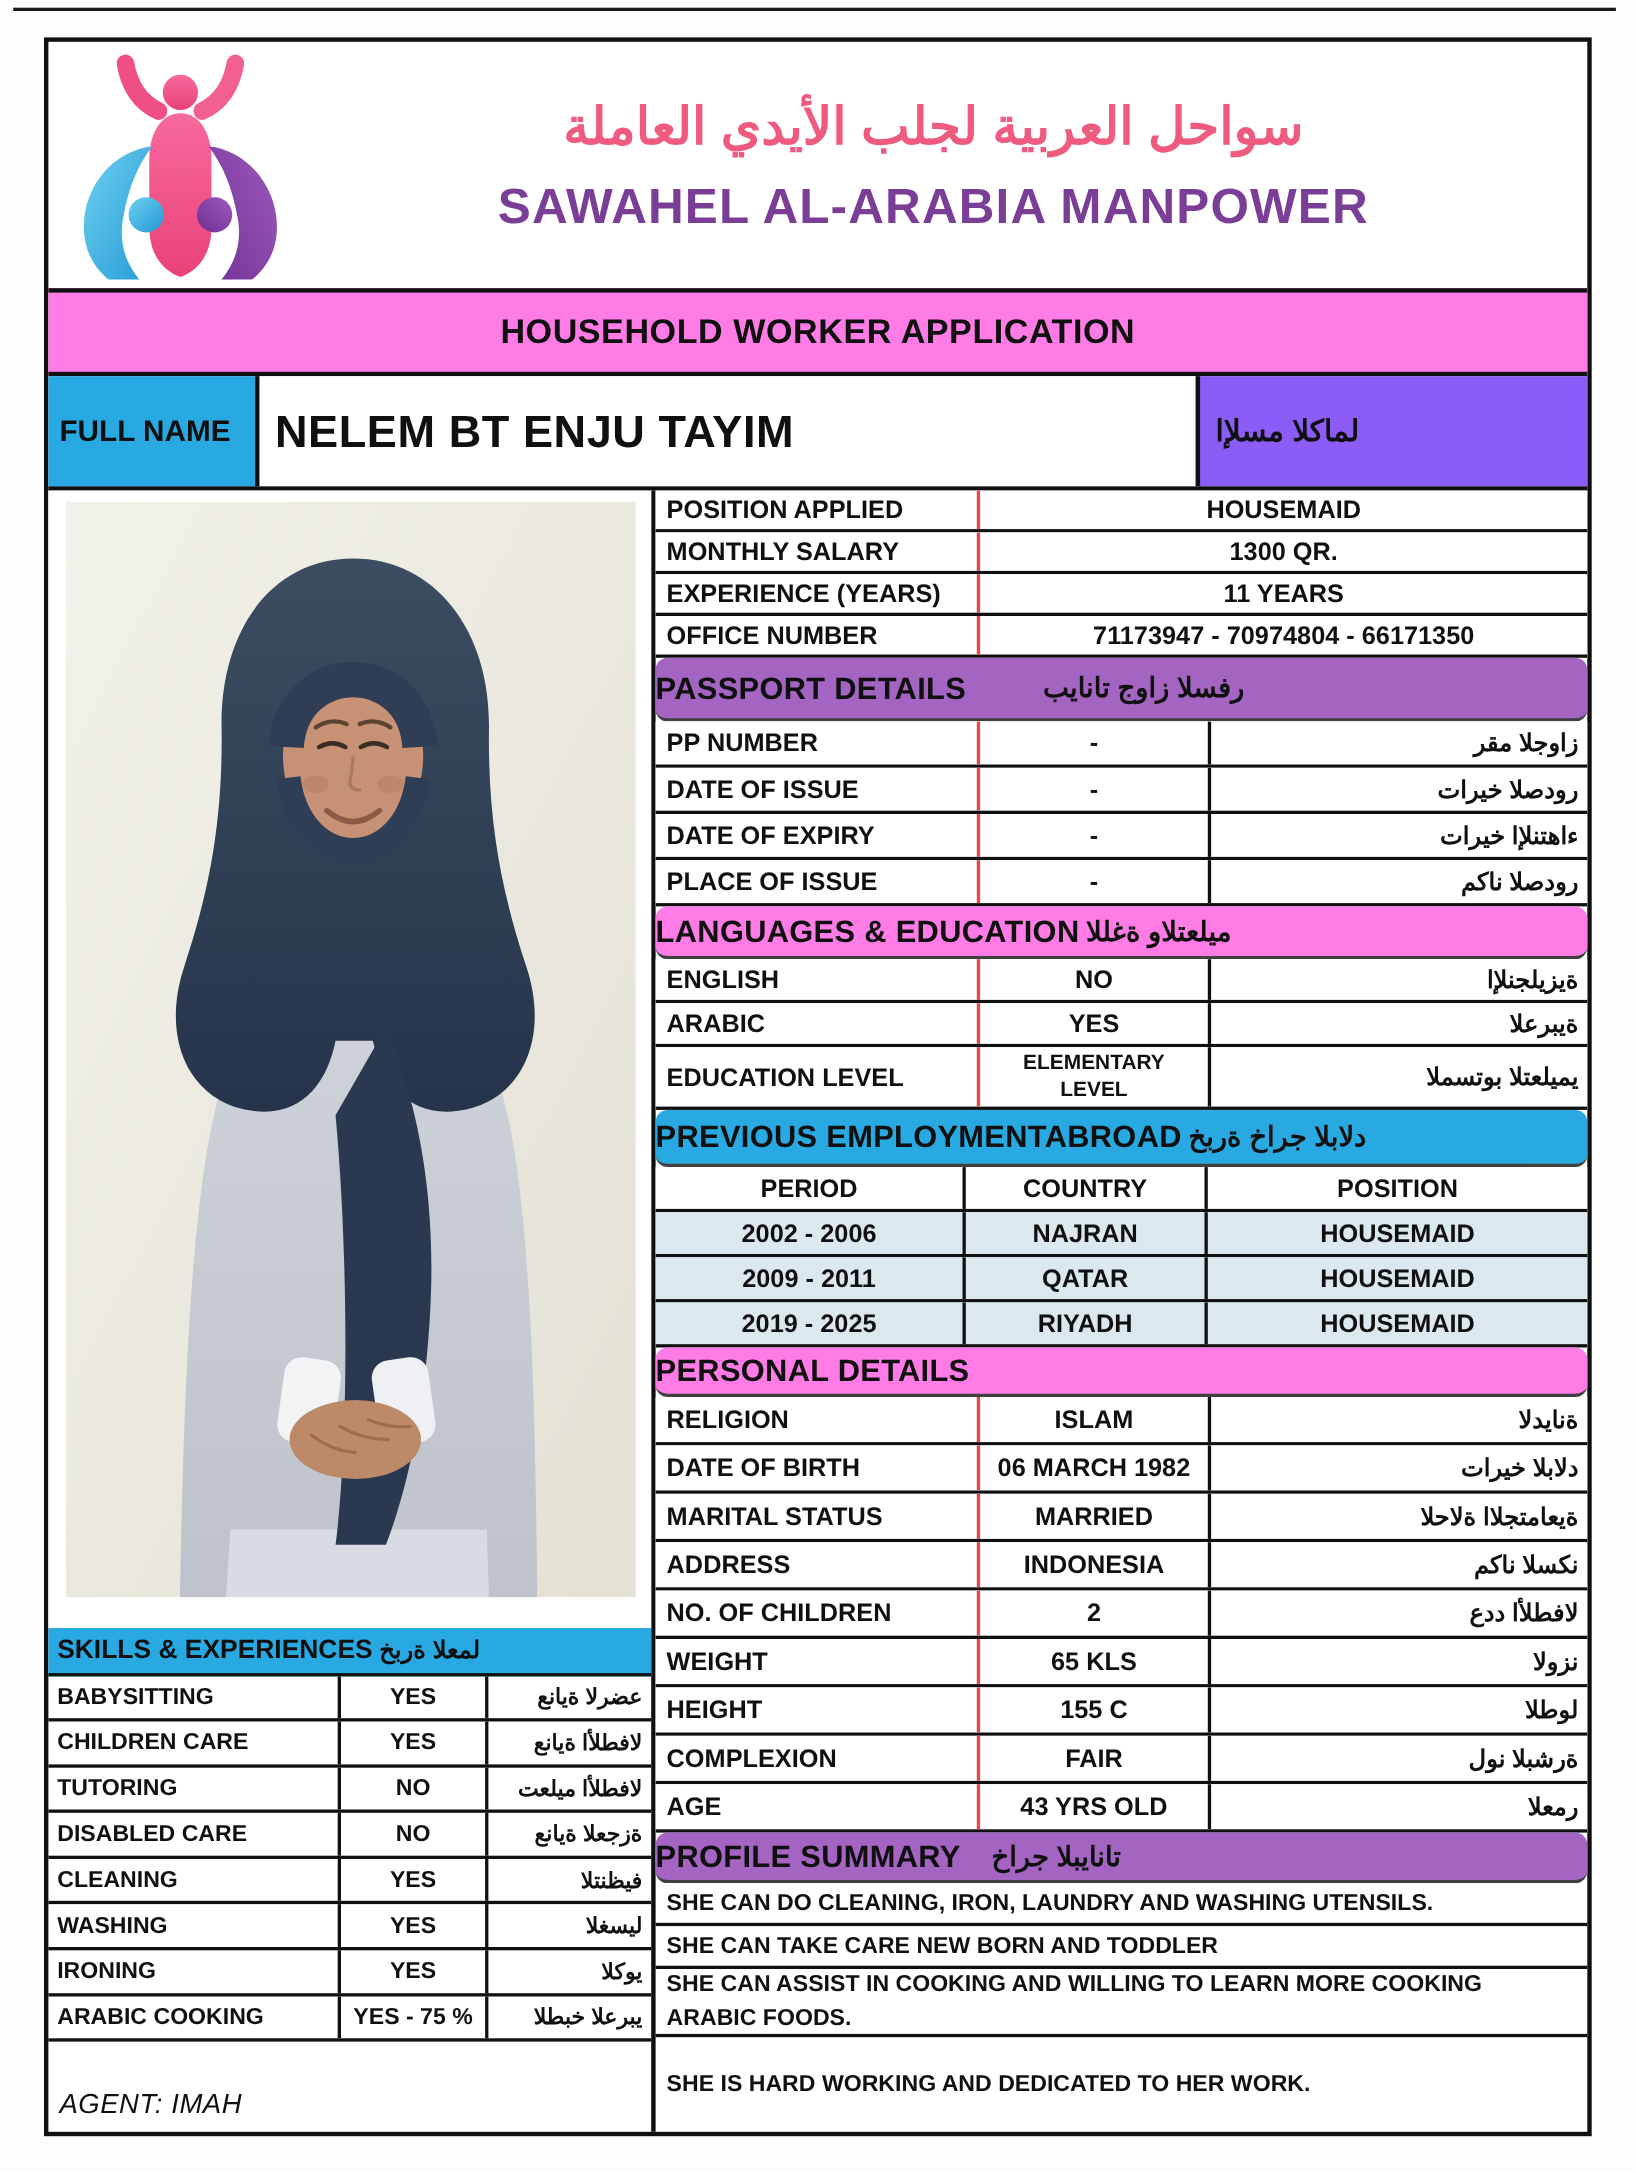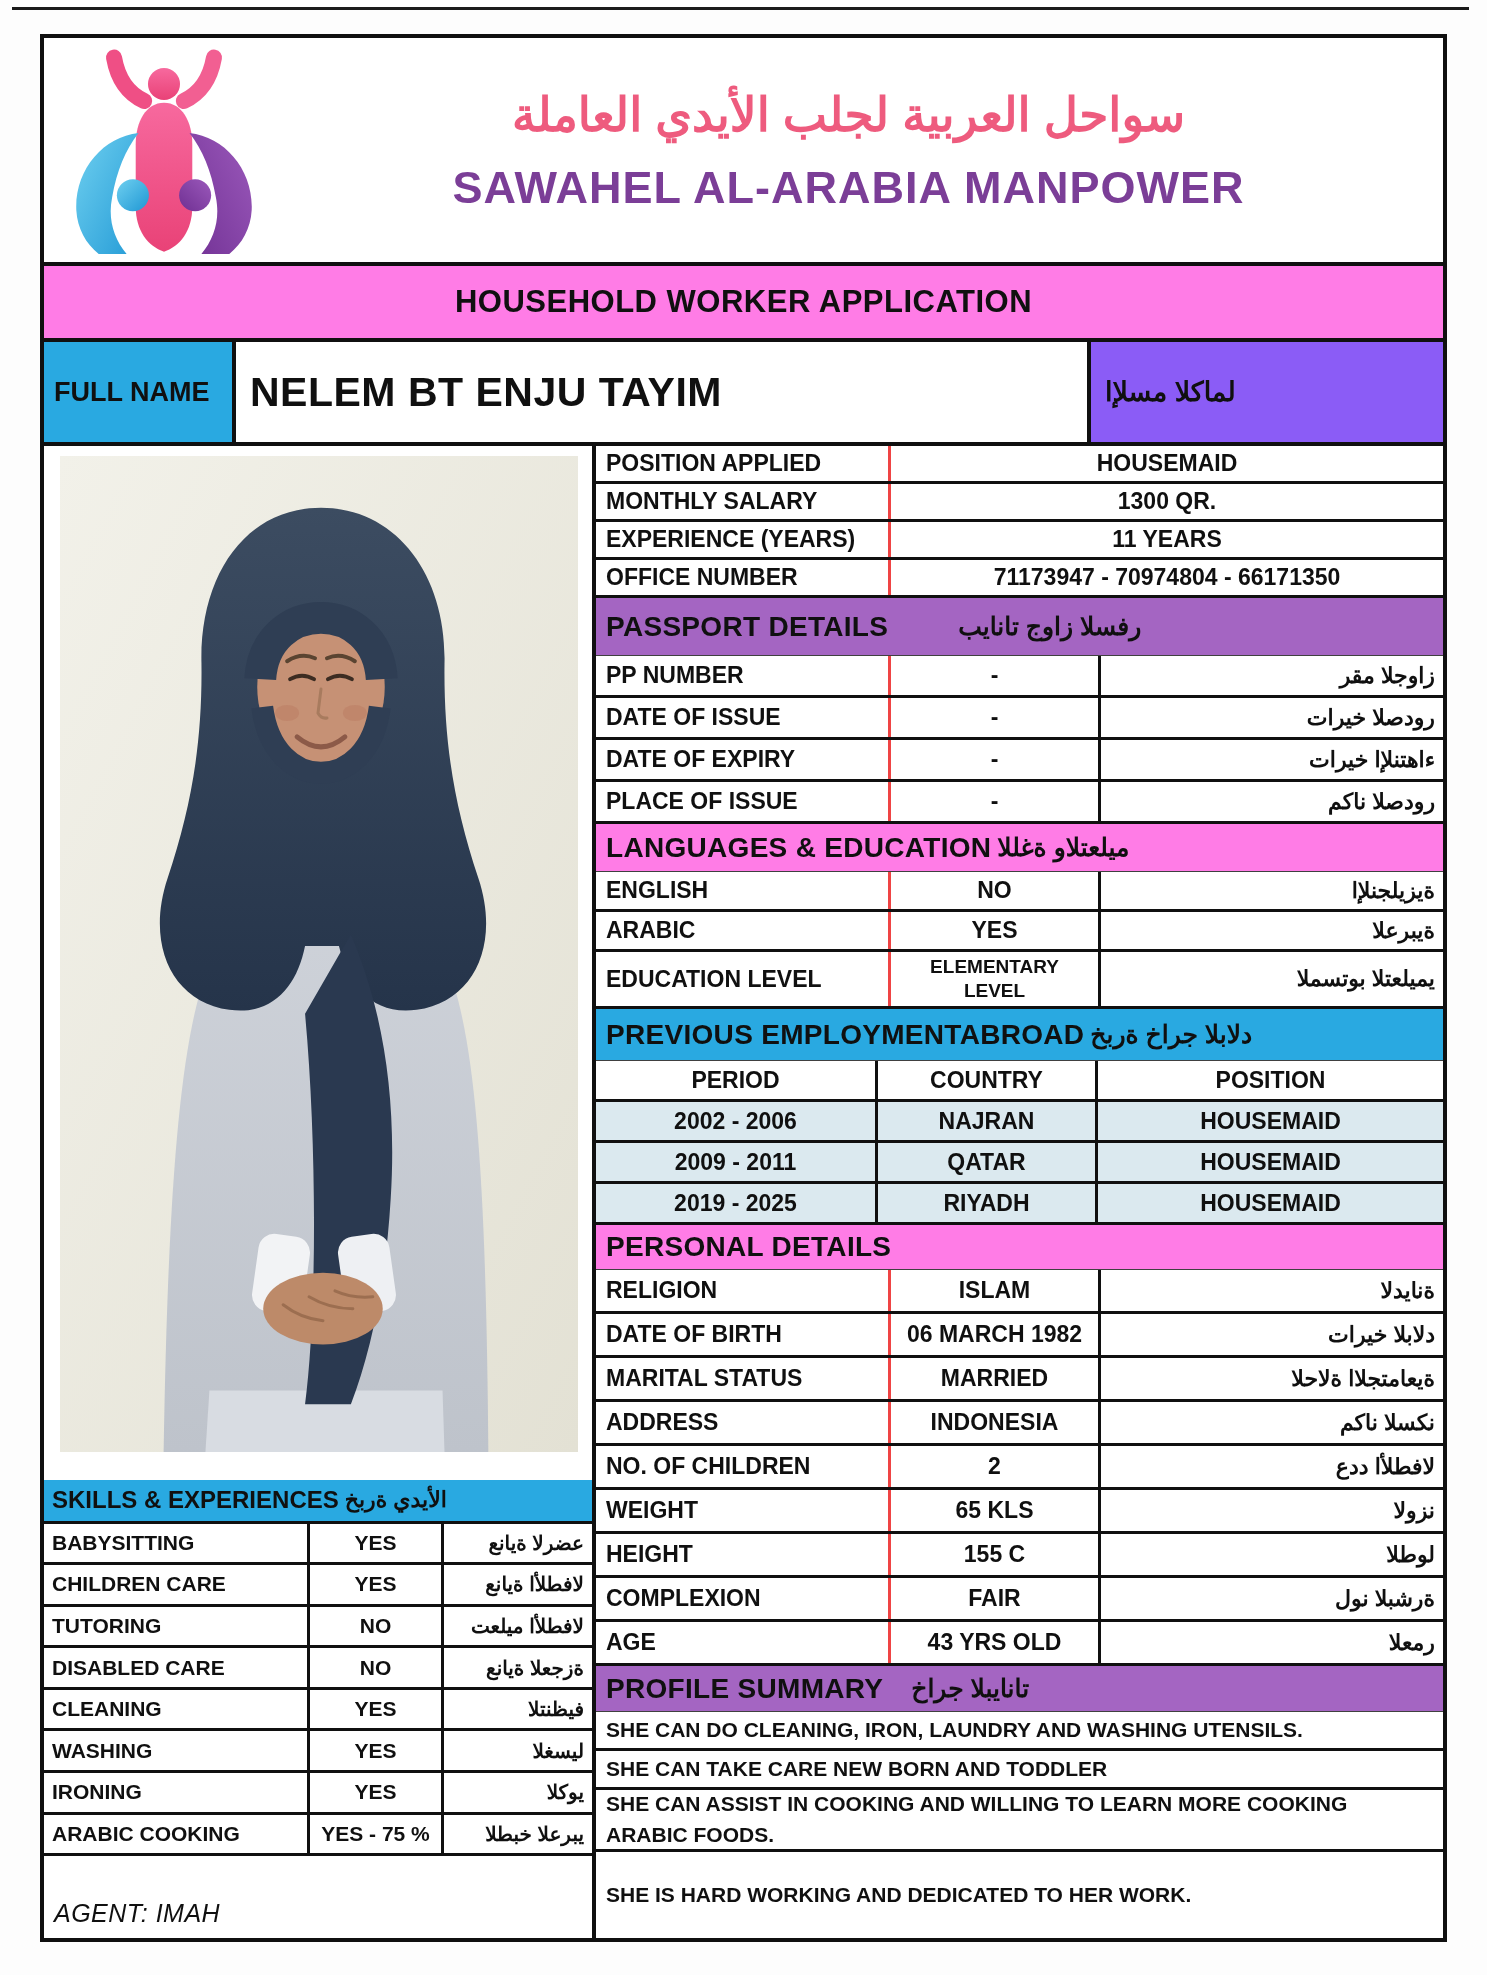--- a/index.html
+++ b/index.html
@@ -69,21 +69,21 @@
   .r-v.narrow { font-size:19px; line-height:1.25; padding:0 28px; }
   .r-a { flex:1; display:flex; align-items:center; justify-content:flex-start; direction:rtl; padding:0 8px; font-size:22px; font-weight:700;border-radius:13px; }
 
   .kv   { height:38px; }
   .prow { height:42px; }
   .lrow { height:40px; }
   .lrow.tall { height:57px; }
   .perow { height:44px; }
 
   
-  .sec { display:flex; align-items:center; padding-left:10px; border-bottom:1px solid #404040; }
+  .sec { display:flex; align-items:center; padding-left:0; border-bottom:3px solid #404040;border-radius:11px; }
   .sec .en { font-size:28px; font-weight:800; letter-spacing:.3px; }
   .sec .ar { font-size:25px; font-weight:700; direction:rtl; }
   .sec.purple { background:#a465c2; }
   .sec.pink   { background:#ff7ce6; }
   .sec.blue   { background:#29a9e1; }
   .sec.h58 { height:58px; } .sec.h48 { height:48px; } .sec.h52 { height:52px; }
   .sec.h45 { height:45px; } .sec.h46 { height:46px; }
   .gap-lg { margin-left:70px; } .gap-md { margin-left:28px; } .gap-sm { margin-left:6px; }
 
   
@@ -186,21 +186,21 @@
             <path d="M238,282 q24,20 48,0" stroke="#8c5a48" stroke-width="5" fill="none" stroke-linecap="round"></path>
             <rect x="196" y="782" width="52" height="78" rx="16" fill="#f2f3f5" transform="rotate(8 222 820)"></rect>
             <rect x="282" y="782" width="52" height="78" rx="16" fill="#eef0f3" transform="rotate(-8 308 820)"></rect>
             <ellipse cx="264" cy="856" rx="60" ry="36" fill="#bd8a69"></ellipse>
             <path d="M224,852 q18,14 40,16 M250,844 q20,12 44,12 M276,838 q18,8 38,6" stroke="#9c6e50" stroke-width="3" fill="none" stroke-linecap="round"></path>
           </svg>
         </div>
 
         <div class="skills-hdr">
           <span class="en">SKILLS &amp; EXPERIENCES</span>
-          <span class="ar">الأيدي ةربخ</span>
+          <span class="ar">لمعلا ةربخ</span>
         </div>
 
         <div class="srow">
           <div class="s-l">BABYSITTING</div>
           <div class="s-v">YES</div>
           <div class="s-a">عضرلا ةيانع</div>
         </div>
         <div class="srow">
           <div class="s-l">CHILDREN CARE</div>
           <div class="s-v">YES</div>

